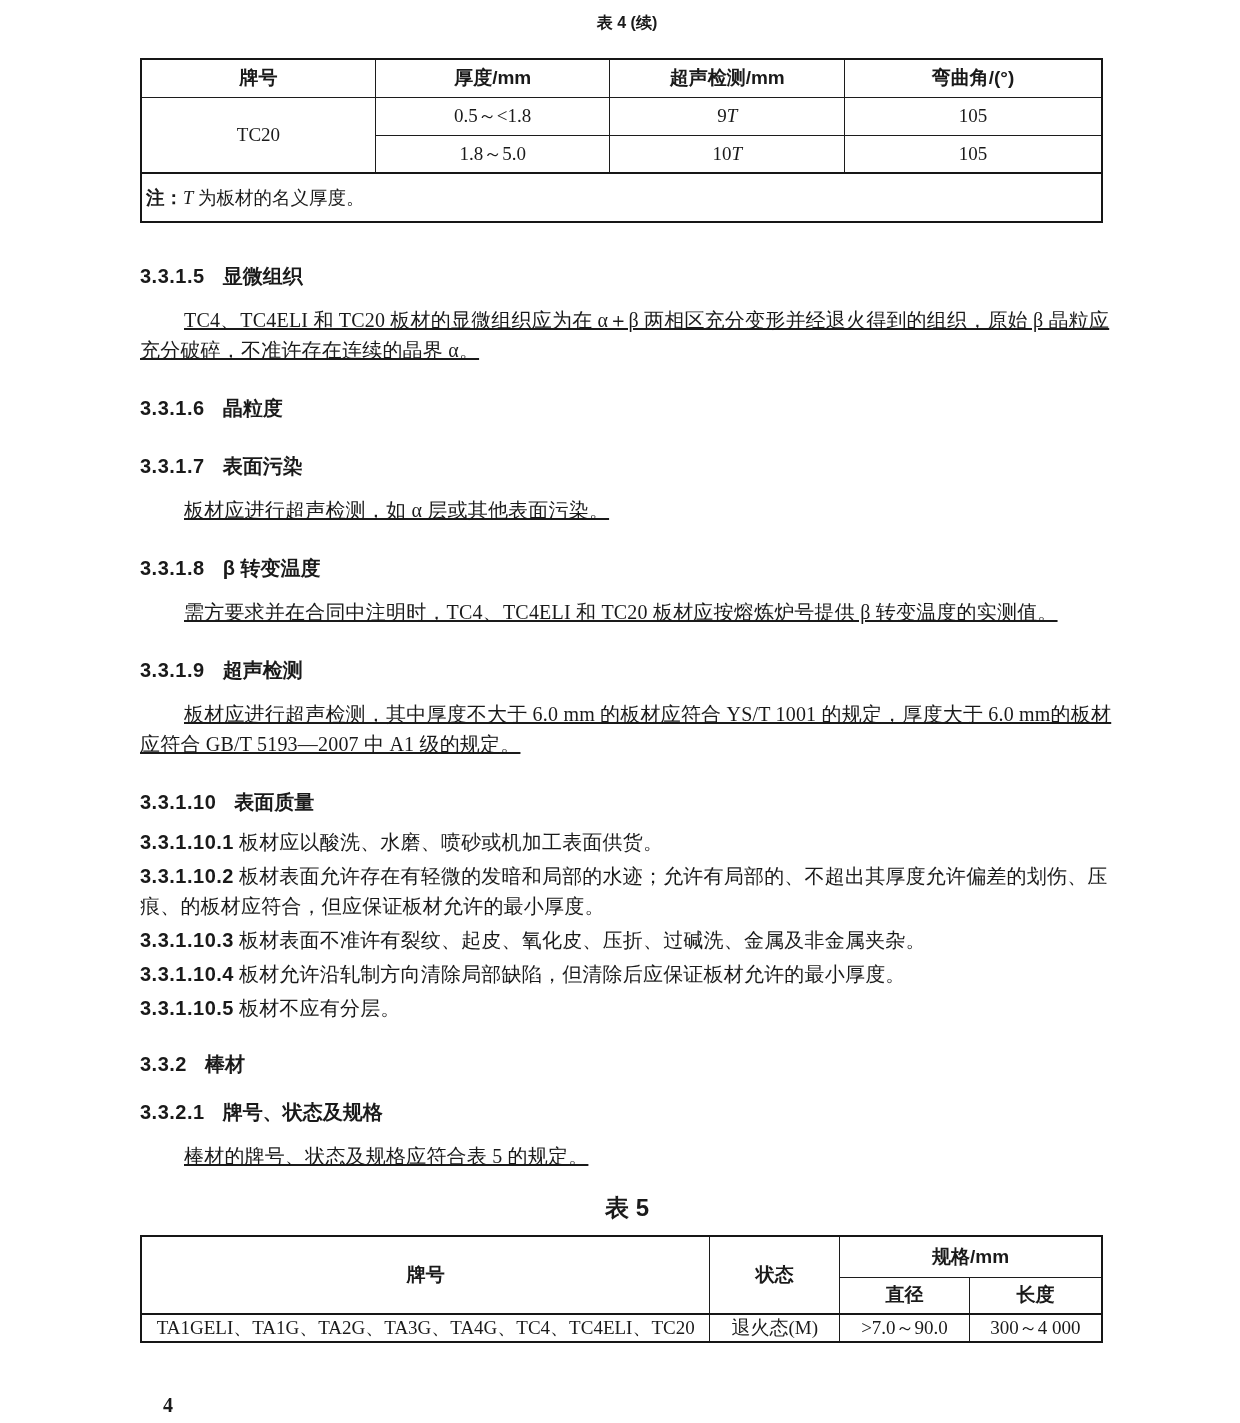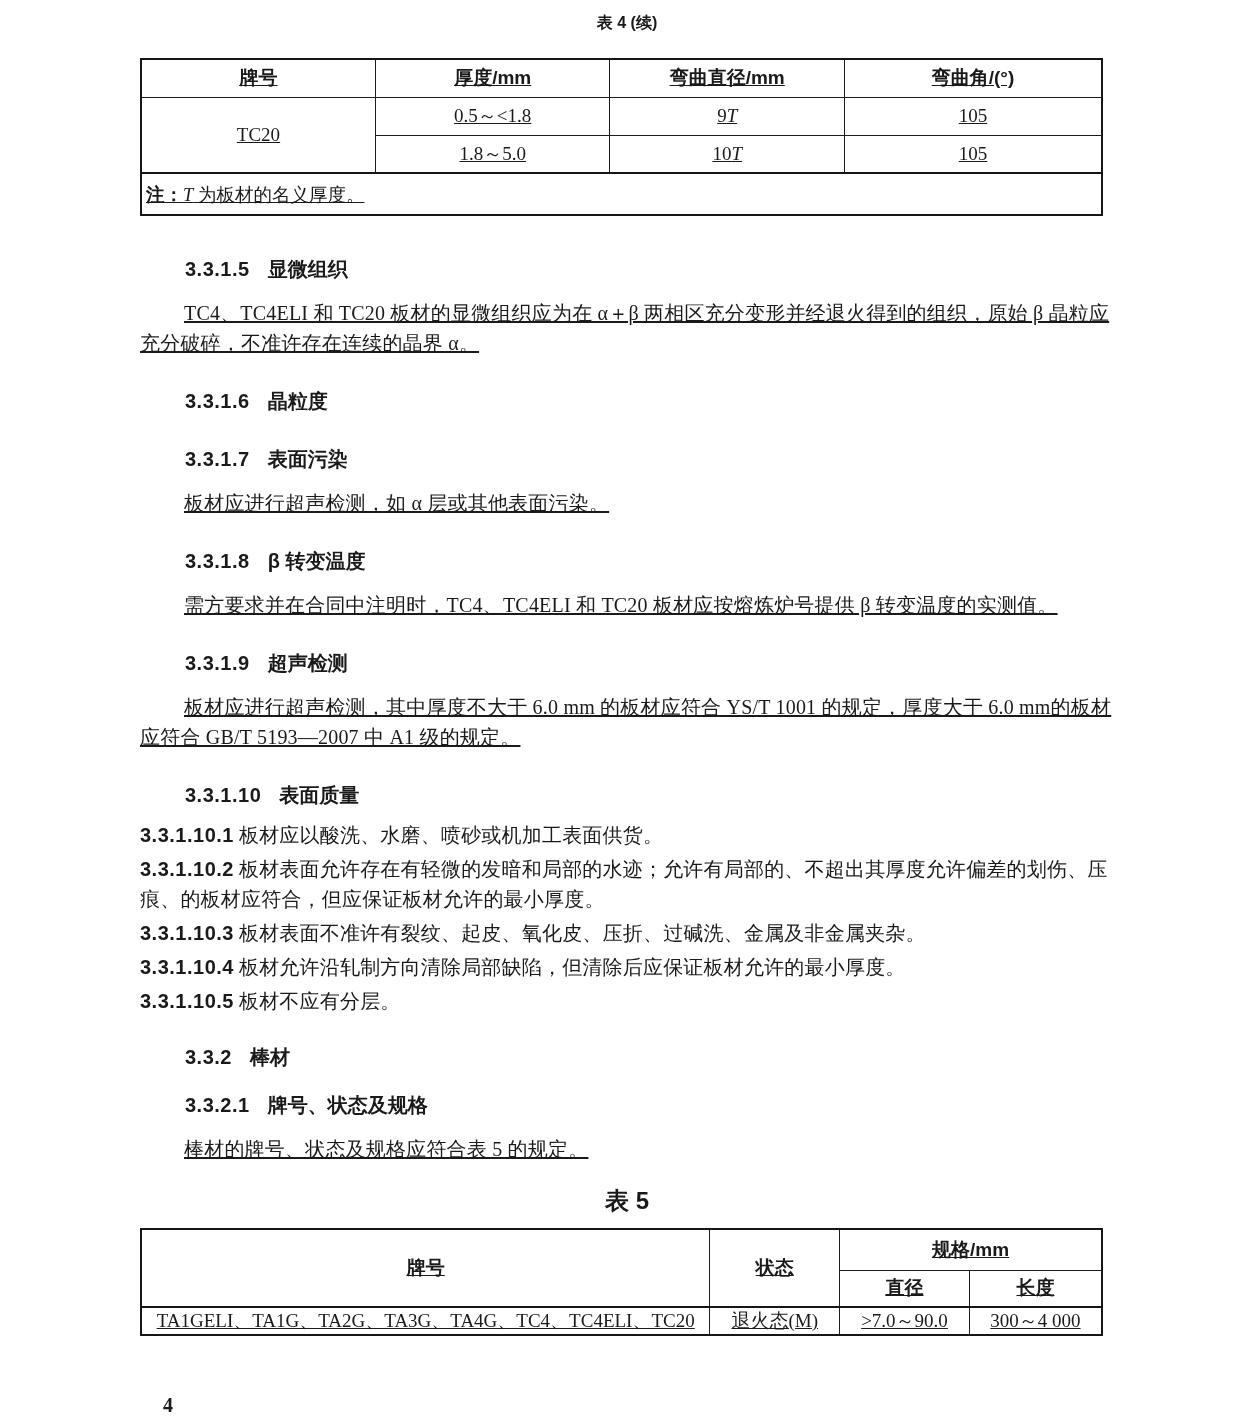--- a/index.html
+++ b/index.html
@@ -26,34 +26,33 @@
     border-collapse:collapse;
     width:963px;
     table-layout:fixed;
     border:2.5px solid #161616;
   }
   th, td {
     border:1px solid #1c1c1c;
     text-align:center;
     vertical-align:middle;
     padding:0 4px;
-    text-decoration:underline;
   }
   th {
     font-family:"Liberation Sans","DejaVu Sans",sans-serif;
     font-weight:bold;
     font-size:19px;
   }
   td { font-size:19px; }
 
   .t4 { margin-top:20px; }
   .t4 thead th { height:38px; }
   .t4 tbody td { height:38px; }
   .t4 .note-cell {
-    height:42px;
+    height:49px;
     text-align:left;
     border-top:2px solid #161616;
     font-size:18.5px;
   }
   .t4 .note-cell .note-label {
     font-family:"Liberation Sans","DejaVu Sans",sans-serif;
     font-weight:bold;
     font-style:normal;
   }
   .var { font-style:italic; font-family:"Liberation Serif","DejaVu Serif",serif; }
@@ -61,21 +60,21 @@
   .h {
     font-family:"Liberation Sans","DejaVu Sans",sans-serif;
     font-weight:bold;
     font-size:20px;
     line-height:30px;
     margin-top:28px;
   }
   .h-first { margin-top:38px; }
   .h-major { margin-top:26px; }
   .h-sub   { margin-top:18px; }
-  .h .num { margin-right:18px; letter-spacing:0.5px;margin-left:45px; }
+  .h .num { margin-right:18px; letter-spacing:0.5px; }
 
   .para {
     line-height:30px;
     text-indent:2.2em;
     margin-top:14px;
     letter-spacing:0.2px;
     text-decoration:underline;
   }
 
   .clause { line-height:30px; margin-top:4px; letter-spacing:0.2px; }
@@ -112,21 +111,21 @@
     <colgroup>
       <col style="width:24.4%">
         <col style="width:24.4%">
         <col style="width:24.4%">
         <col style="width:26.8%">
     </colgroup>
     <thead>
       <tr>
         <th>牌号</th>
         <th>厚度/mm</th>
-        <th>弯曲直径/mm</th>
+        <th>超声检测/mm</th>
         <th>弯曲角/(°)</th>
       </tr>
     </thead>
     <tbody>
       <tr>
         <td rowspan="2">TC20</td>
         <td>0.5～&lt;1.8</td>
         <td><span>9</span><span class="var">T</span></td>
         <td>105</td>
       </tr>

